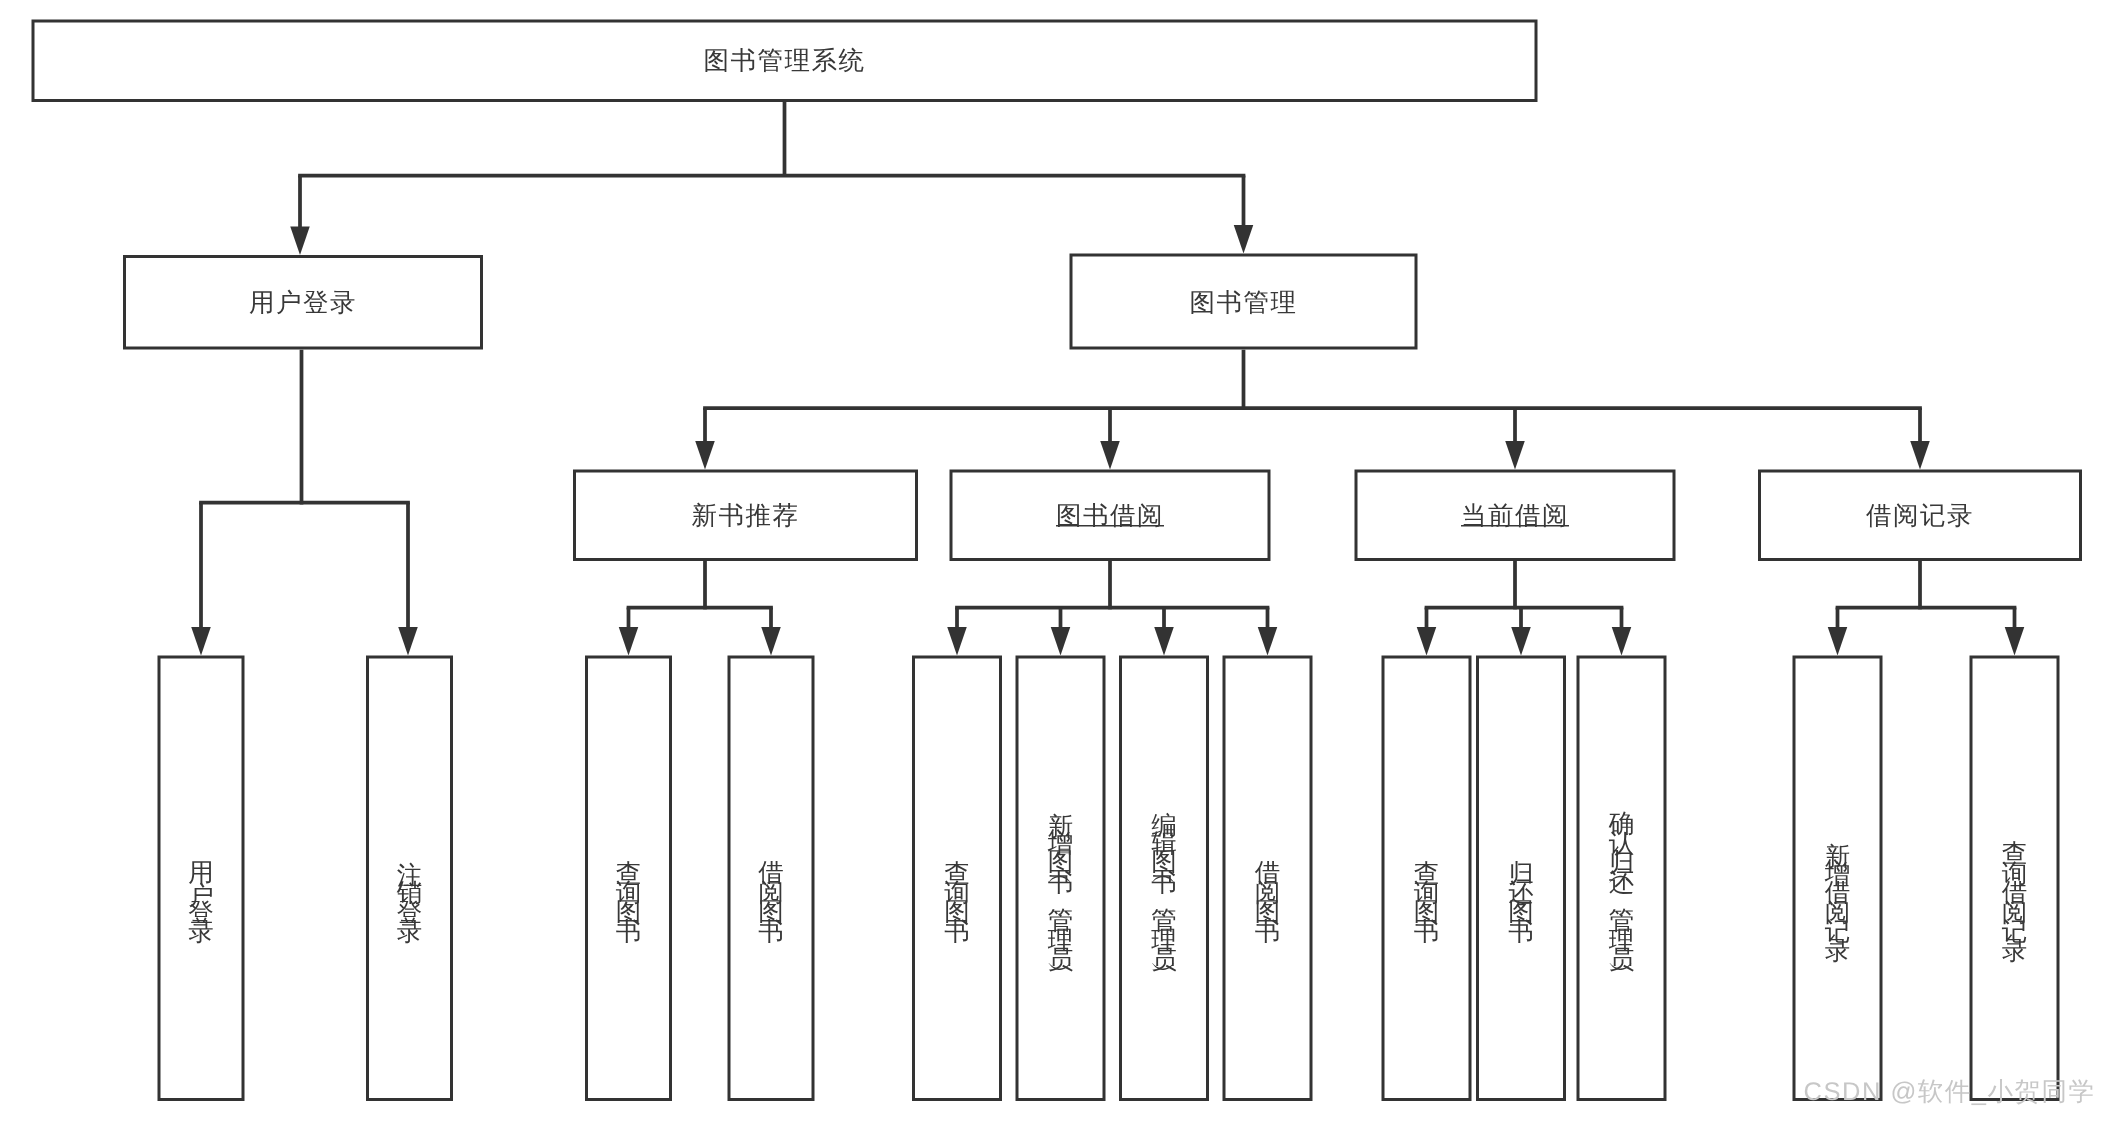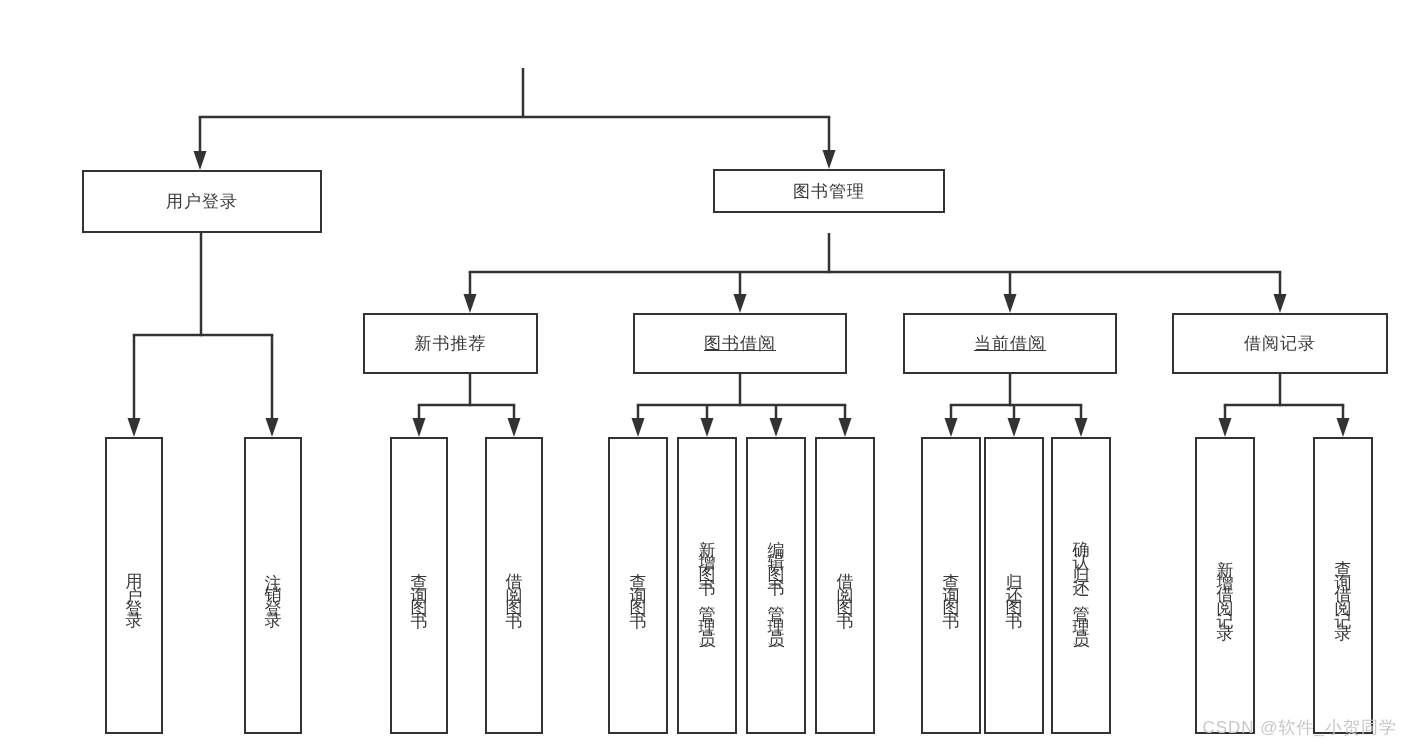--- a/index.html
+++ b/index.html
@@ -97,29 +97,32 @@
 
       <polygon points="944.5,418 957.5,418 951,437"></polygon>
       <polygon points="1007.5,418 1020.5,418 1014,437"></polygon>
       <polygon points="1074.5,418 1087.5,418 1081,437"></polygon>
 
       <polygon points="1218.5,418 1231.5,418 1225,437"></polygon>
       <polygon points="1336.5,418 1349.5,418 1343,437"></polygon>
     </g>
   </svg>
 
+  <div class="box" style="left:21px;top:13px;width:1004px;height:55px;">
+    <span class="h-label">图书管理系统</span>
+  </div>
 
   <div class="box" style="left:82px;top:170px;width:240px;height:63px;">
     <span class="h-label">用户登录</span>
   </div>
-  <div class="box" style="left:713px;top:169px;width:232px;height:44px;">
+  <div class="box" style="left:713px;top:169px;width:232px;height:64px;">
     <span class="h-label">图书管理</span>
   </div>
 
-  <div class="box" style="left:363px;top:313px;width:175px;height:61px;justify-content:center;">
+  <div class="box" style="left:382px;top:313px;width:230px;height:61px;justify-content:center;">
     <span class="h-label">新书推荐</span>
   </div>
   <div class="box" style="left:633px;top:313px;width:214px;height:61px;text-decoration:underline;">
     <span class="h-label">图书借阅</span>
   </div>
   <div class="box" style="left:903px;top:313px;width:214px;height:61px;text-decoration:underline;">
     <span class="h-label">当前借阅</span>
   </div>
   <div class="box" style="left:1172px;top:313px;width:216px;height:61px;text-align:right;">
     <span class="h-label">借阅记录</span>

